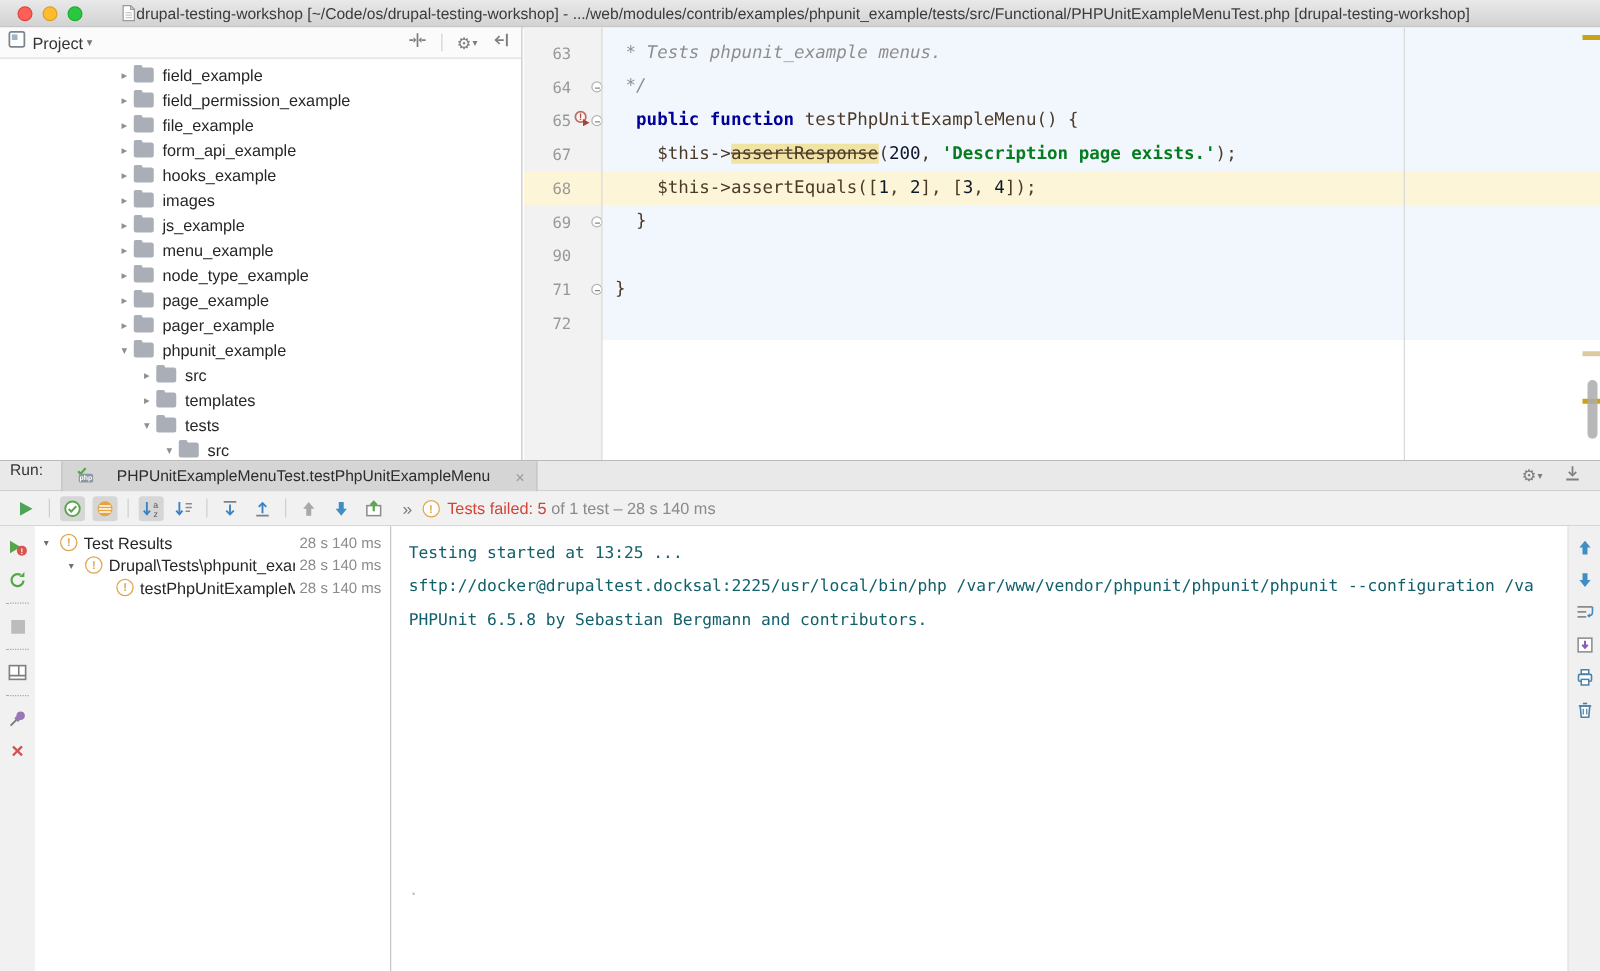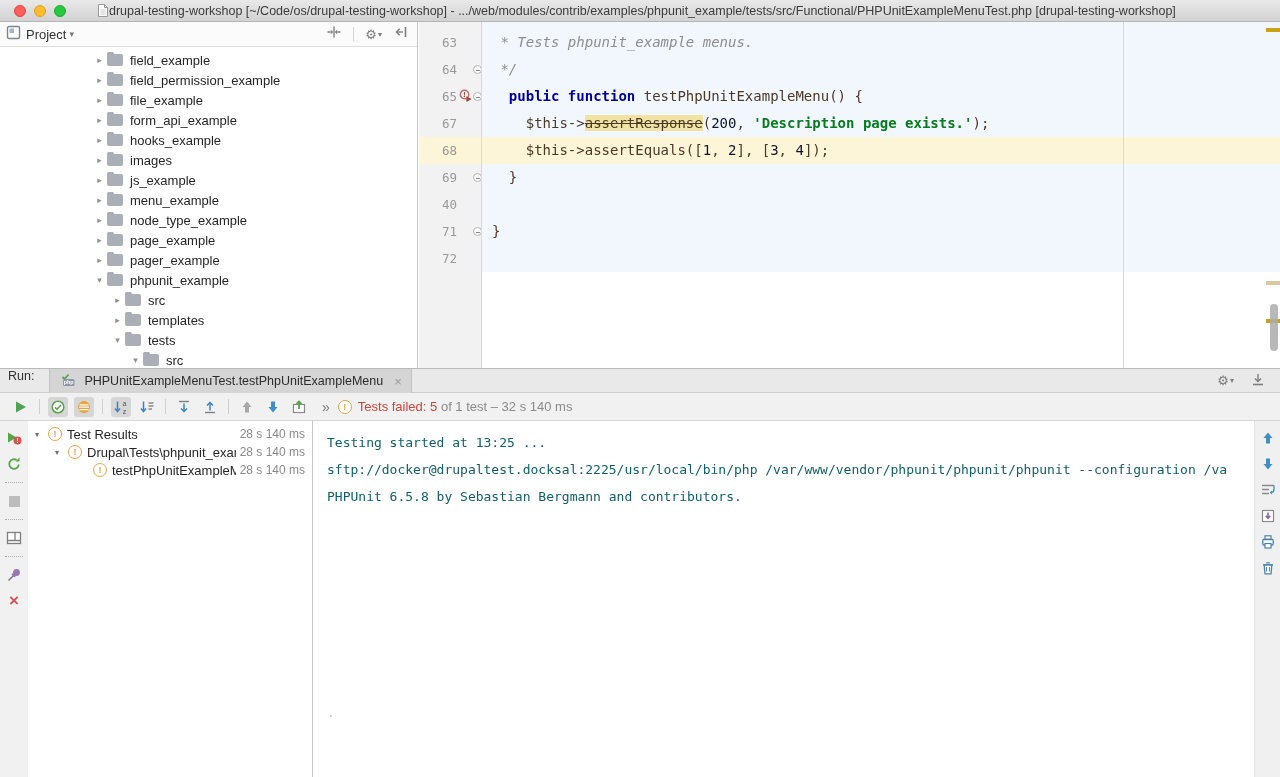--- a/index.html
+++ b/index.html
@@ -61,21 +61,21 @@
   .mark { position:absolute; left:0; width:14px; height:4px; }
   .mk1 { top:6px; background:#c8a318; }
   .mk2 { top:259px; background:#dcc9a0; }
   .mk3 { top:297px; background:#c8a318; }
   .thumb { position:absolute; right:2px; top:282px; width:8px; height:47px; background:#ababab; border-radius:4px; opacity:.85; }
 
   
   .run-panel { position:absolute; top:368px; left:0; width:1280px; height:409px; background:#fff; border-top:1px solid #b9b9b9; }
   .run-tabbar { height:24px; background:#e9e9e9; border-bottom:1px solid #cfcfcf; display:flex; }
   .run-label { margin-left:8px; font-size:12.5px; color:#333; }
-  .run-tab { margin-left:15px; height:24px; display:flex; align-items:center; gap:9px; padding:0 9px;
+  .run-tab { margin-left:15px; height:24px; display:flex; align-items:center; gap:18px; padding:0 9px;
     background:#d5d5d5; border-left:1px solid #c3c3c3; border-right:1px solid #c3c3c3; }
   .run-tab-text { font-size:12.5px; color:#2c2c2c; }
   .tab-close { color:#9a9a9a; font-size:13px; margin-left:2px; }
   .rt-right { margin-left:auto; display:flex; align-items:center; gap:16px; padding-right:14px; }
   .run-toolbar { height:28px; background:#f1f1f1; border-bottom:1px solid #d6d6d6; display:flex; align-items:center; padding-left:8px; }
   .tbico { width:20px; height:20px; display:flex; align-items:center; justify-content:center; margin:0 3px; flex:none; }
   .tbico.pressed { background:#d6d6d6; border-radius:3px; }
   .tb-sep { width:1px; height:15px; background:#cfcfcf; margin:0 5px; }
   .chev { color:#7a7a7a; font-size:14px; margin:0 8px 0 10px; }
   .warn-badge { width:14px; height:14px; border:1.5px solid #e0a64a; border-radius:50%; color:#e0a64a;
@@ -288,21 +288,21 @@
       </div>
       <div class="cline">
         <span class="lnum">69</span>
           <span class="gslot"></span>
           <span class="gslot">
             <span class="fold"></span>
           </span>
         <span class="ctext"><span class="tk-pl">  }</span></span>
       </div>
       <div class="cline">
-        <span class="lnum">40</span>
+        <span class="lnum">90</span>
           <span class="gslot"></span>
           <span class="gslot"></span>
         <span class="ctext"></span>
       </div>
       <div class="cline">
         <span class="lnum">71</span>
           <span class="gslot"></span>
           <span class="gslot">
             <span class="fold"></span>
           </span>
@@ -418,21 +418,21 @@
       <span class="tbico">
           <svg width="16" height="16">
             <rect x="2.5" y="5.5" width="11" height="8" fill="#fff" stroke="#8a8a8a" stroke-width="1.2"></rect>
             <path d="M8 10V2.5" stroke="#57a64a" stroke-width="1.8"></path>
             <path d="M5.5 5L8 2.5 10.5 5" fill="none" stroke="#57a64a" stroke-width="1.8"></path>
           </svg>
         </span>
       <span class="chev">»</span>
       <span class="warn-badge">!</span>
       <span class="st-red">Tests failed: 5</span>
-      <span class="st-gray"> of 1 test – 32 s 140 ms</span>
+      <span class="st-gray"> of 1 test – 28 s 140 ms</span>
     </div>
 
     <div class="left-strip">
       <span class="ls-ico">
           <svg width="16" height="16">
             <path d="M2 2.5l8.5 5L2 12.5z" fill="#57a64a"></path>
             <circle cx="11.5" cy="10.5" r="4" fill="#d9534f"></circle>
             <text x="11.5" y="13.2" font-size="6.5" text-anchor="middle" fill="#fff" font-weight="bold">!</text>
           </svg>
         </span>

